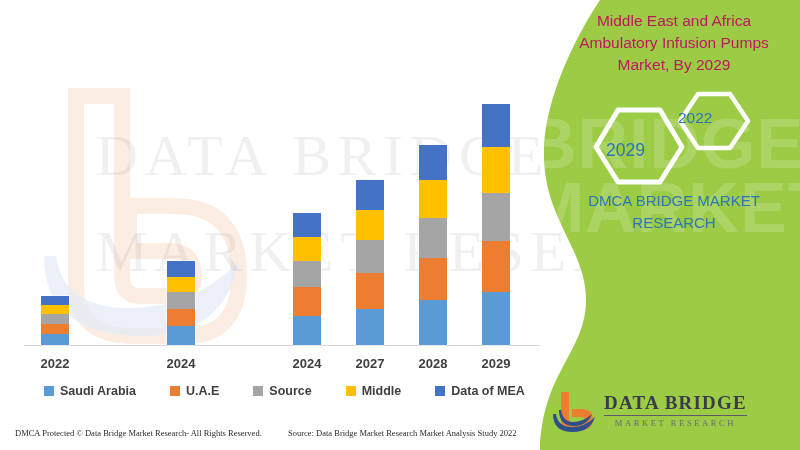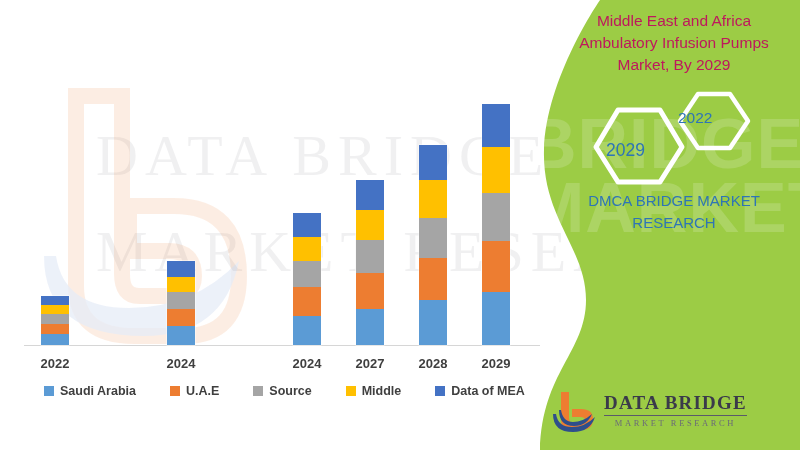--- a/index.html
+++ b/index.html
@@ -375,20 +375,24 @@
       <div class="legend-item">
         <span class="legend-swatch" style="background:#FFC000"></span>
         <span class="legend-text">Middle</span>
       </div>
       <div class="legend-item">
         <span class="legend-swatch" style="background:#4472C4"></span>
         <span class="legend-text">Data of MEA</span>
       </div>
     </div>
 
+    <div id="footer">
+      <span class="dmca">DMCA Protected © Data Bridge  Market Research- All Rights Reserved.</span>
+      <span class="source">Source: Data Bridge Market Research Market Analysis Study 2022</span>
+    </div>
   </div>
 
   <div id="green-panel">
     <svg class="panel-shape" viewBox="0 0 260 450" preserveAspectRatio="none" aria-hidden="true">
       <path d="M 260 0 L 60 0 C 60 0 6 78 4 150 C 2 218 46 248 46 300 C 46 352 2 372 0 450 L 260 450 Z" fill="#9CCC45"></path>
     </svg>
 
     <div class="panel-content">
       <div id="panel-watermark">BRIDGE
 MARKET</div>

